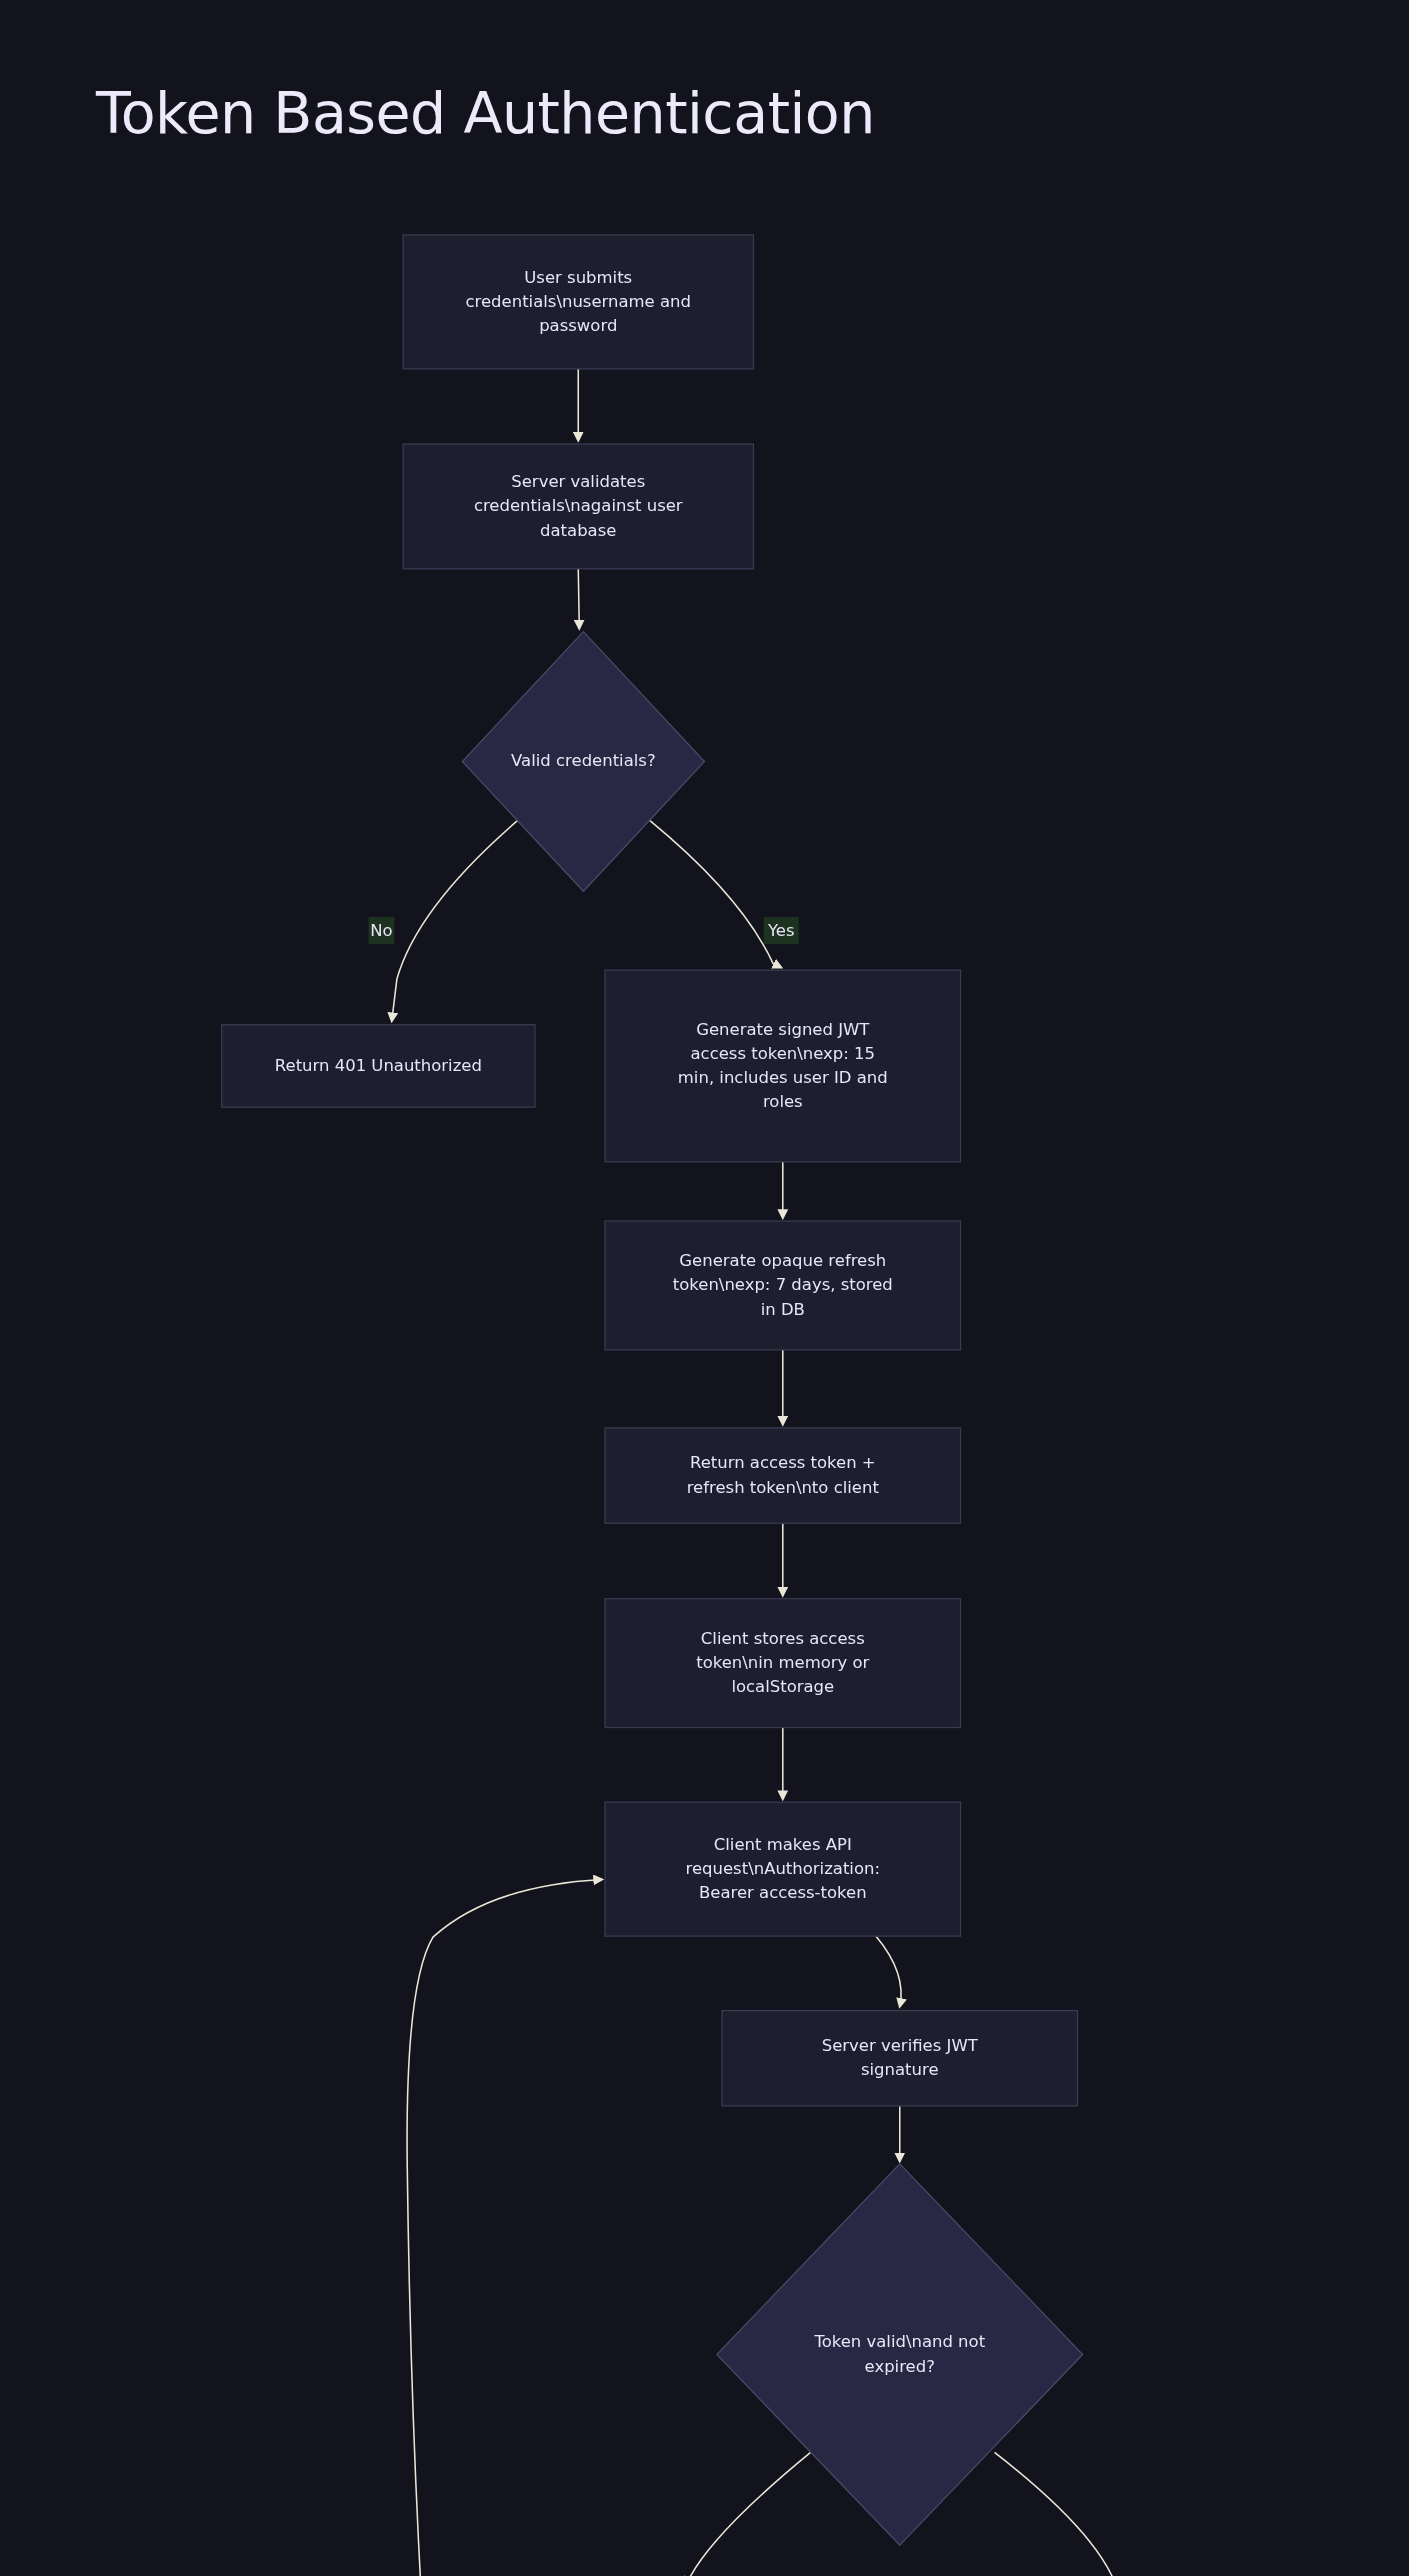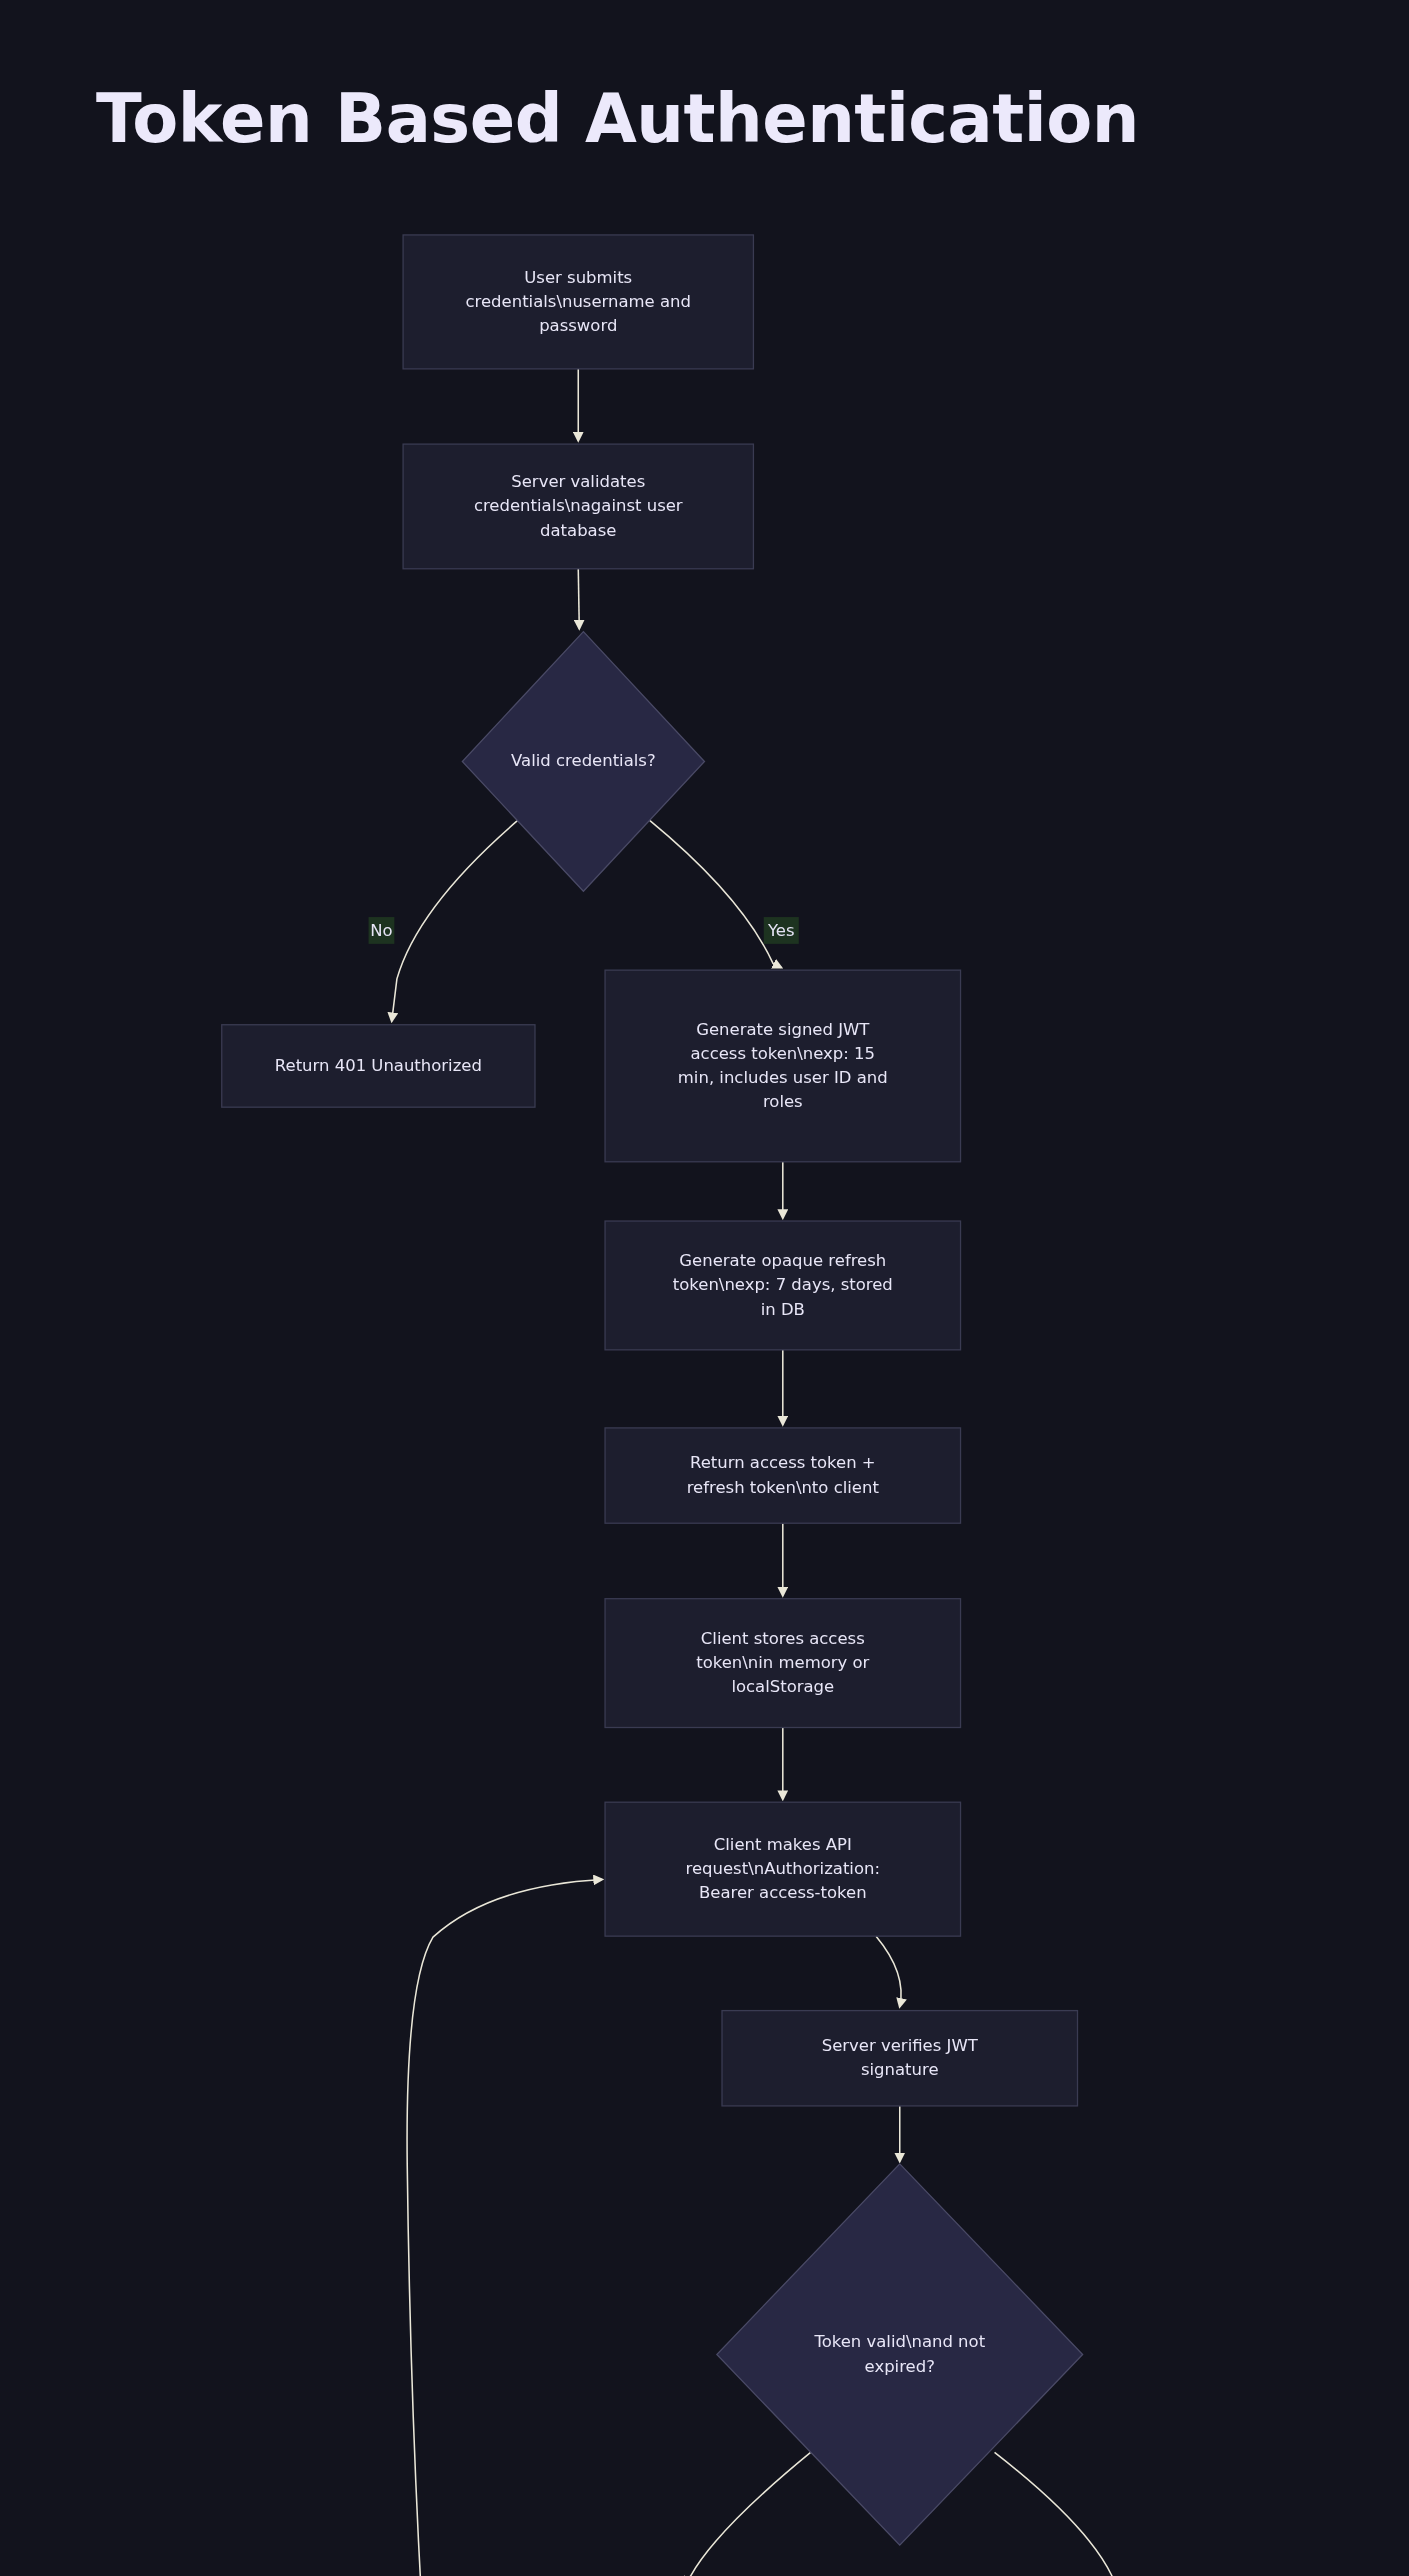--- a/index.html
+++ b/index.html
@@ -3,21 +3,21 @@
 <meta charset="utf-8">
 <style>
   html,body{margin:0;padding:0;background:#12131d;}
   body{
     width:1410px;height:3659px;position:relative;overflow:hidden;
     font-family:"DejaVu Sans","Liberation Sans",sans-serif;
     background:#12131d;
   }
   #page-title{
     position:absolute;left:96px;top:80px;
-    font-size:67px;font-weight:700;color:#ece9fb;
+    font-size:57px;font-weight:400;color:#ece9fb;
     letter-spacing:-0.5px;white-space:nowrap;
   }
   #flow-svg{position:absolute;left:0;top:0;width:1410px;height:3659px;}
   .node-rect{fill:#1d1e2e;stroke:#3a3b52;stroke-width:2.5;}
   .node-diamond{fill:#282844;stroke:#4a4a66;stroke-width:2.5;}
   .node-text{
     fill:#e8e6f7;font-family:"DejaVu Sans","Liberation Sans",sans-serif;
     font-size:32px;text-anchor:middle;dominant-baseline:middle;
   }
   .edge-path{fill:none;stroke:#eae7d8;stroke-width:3;}

